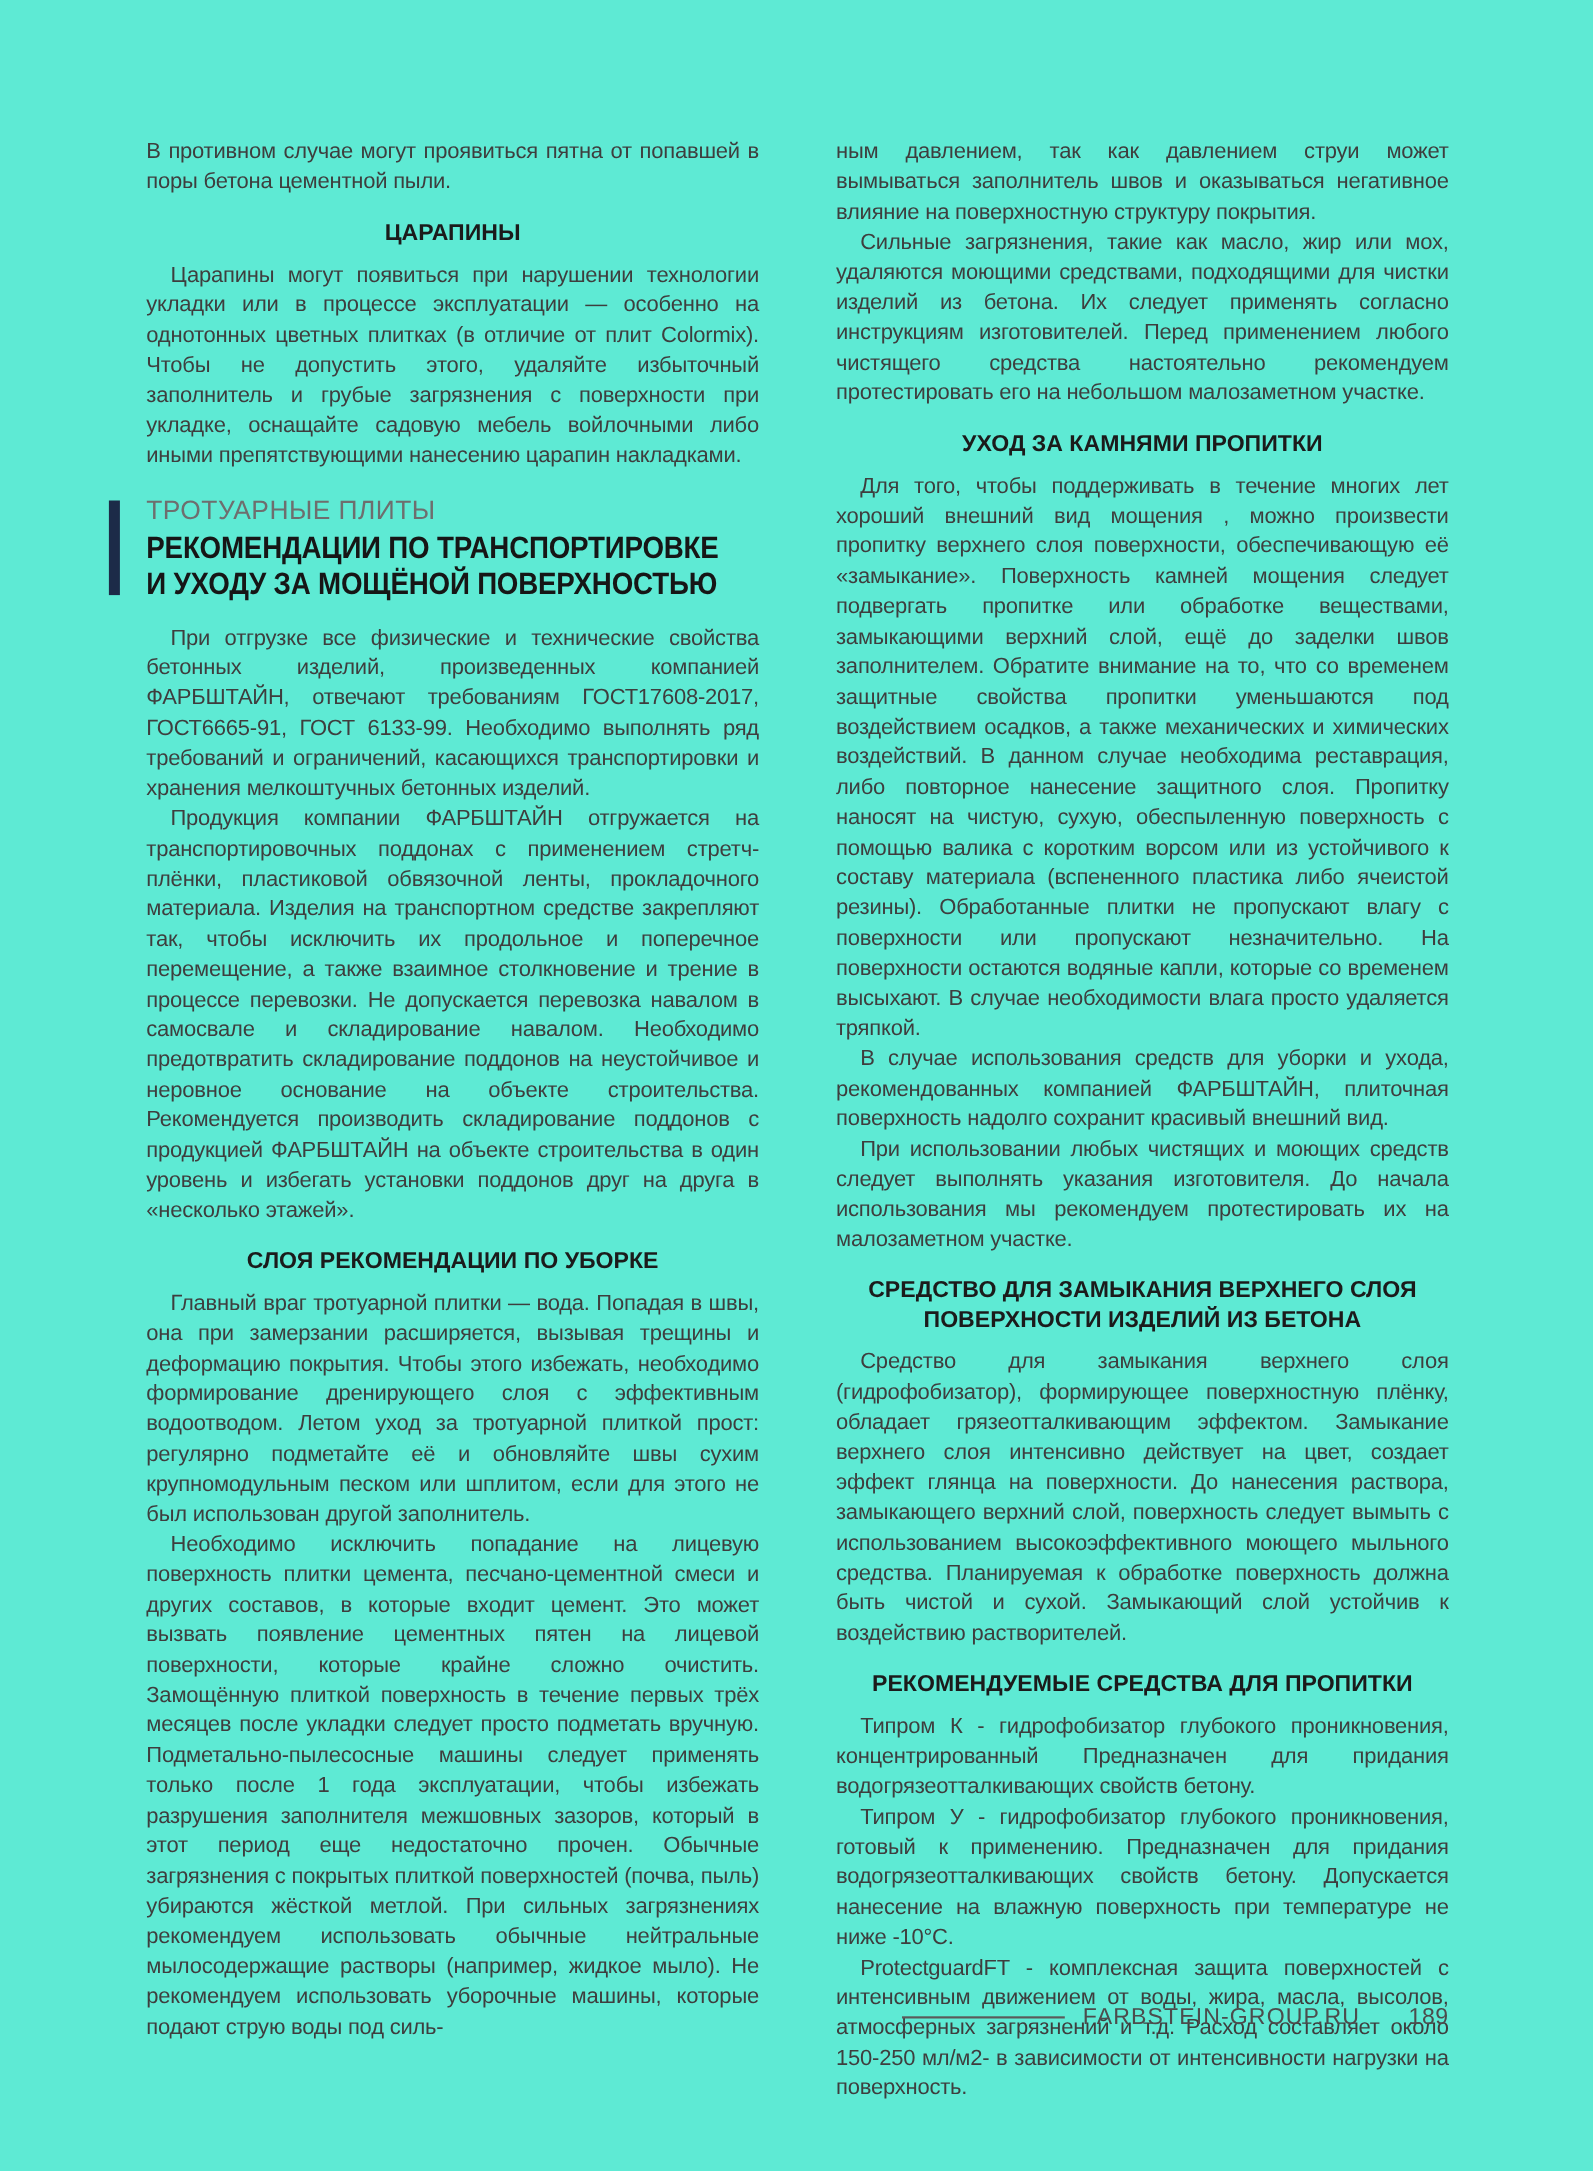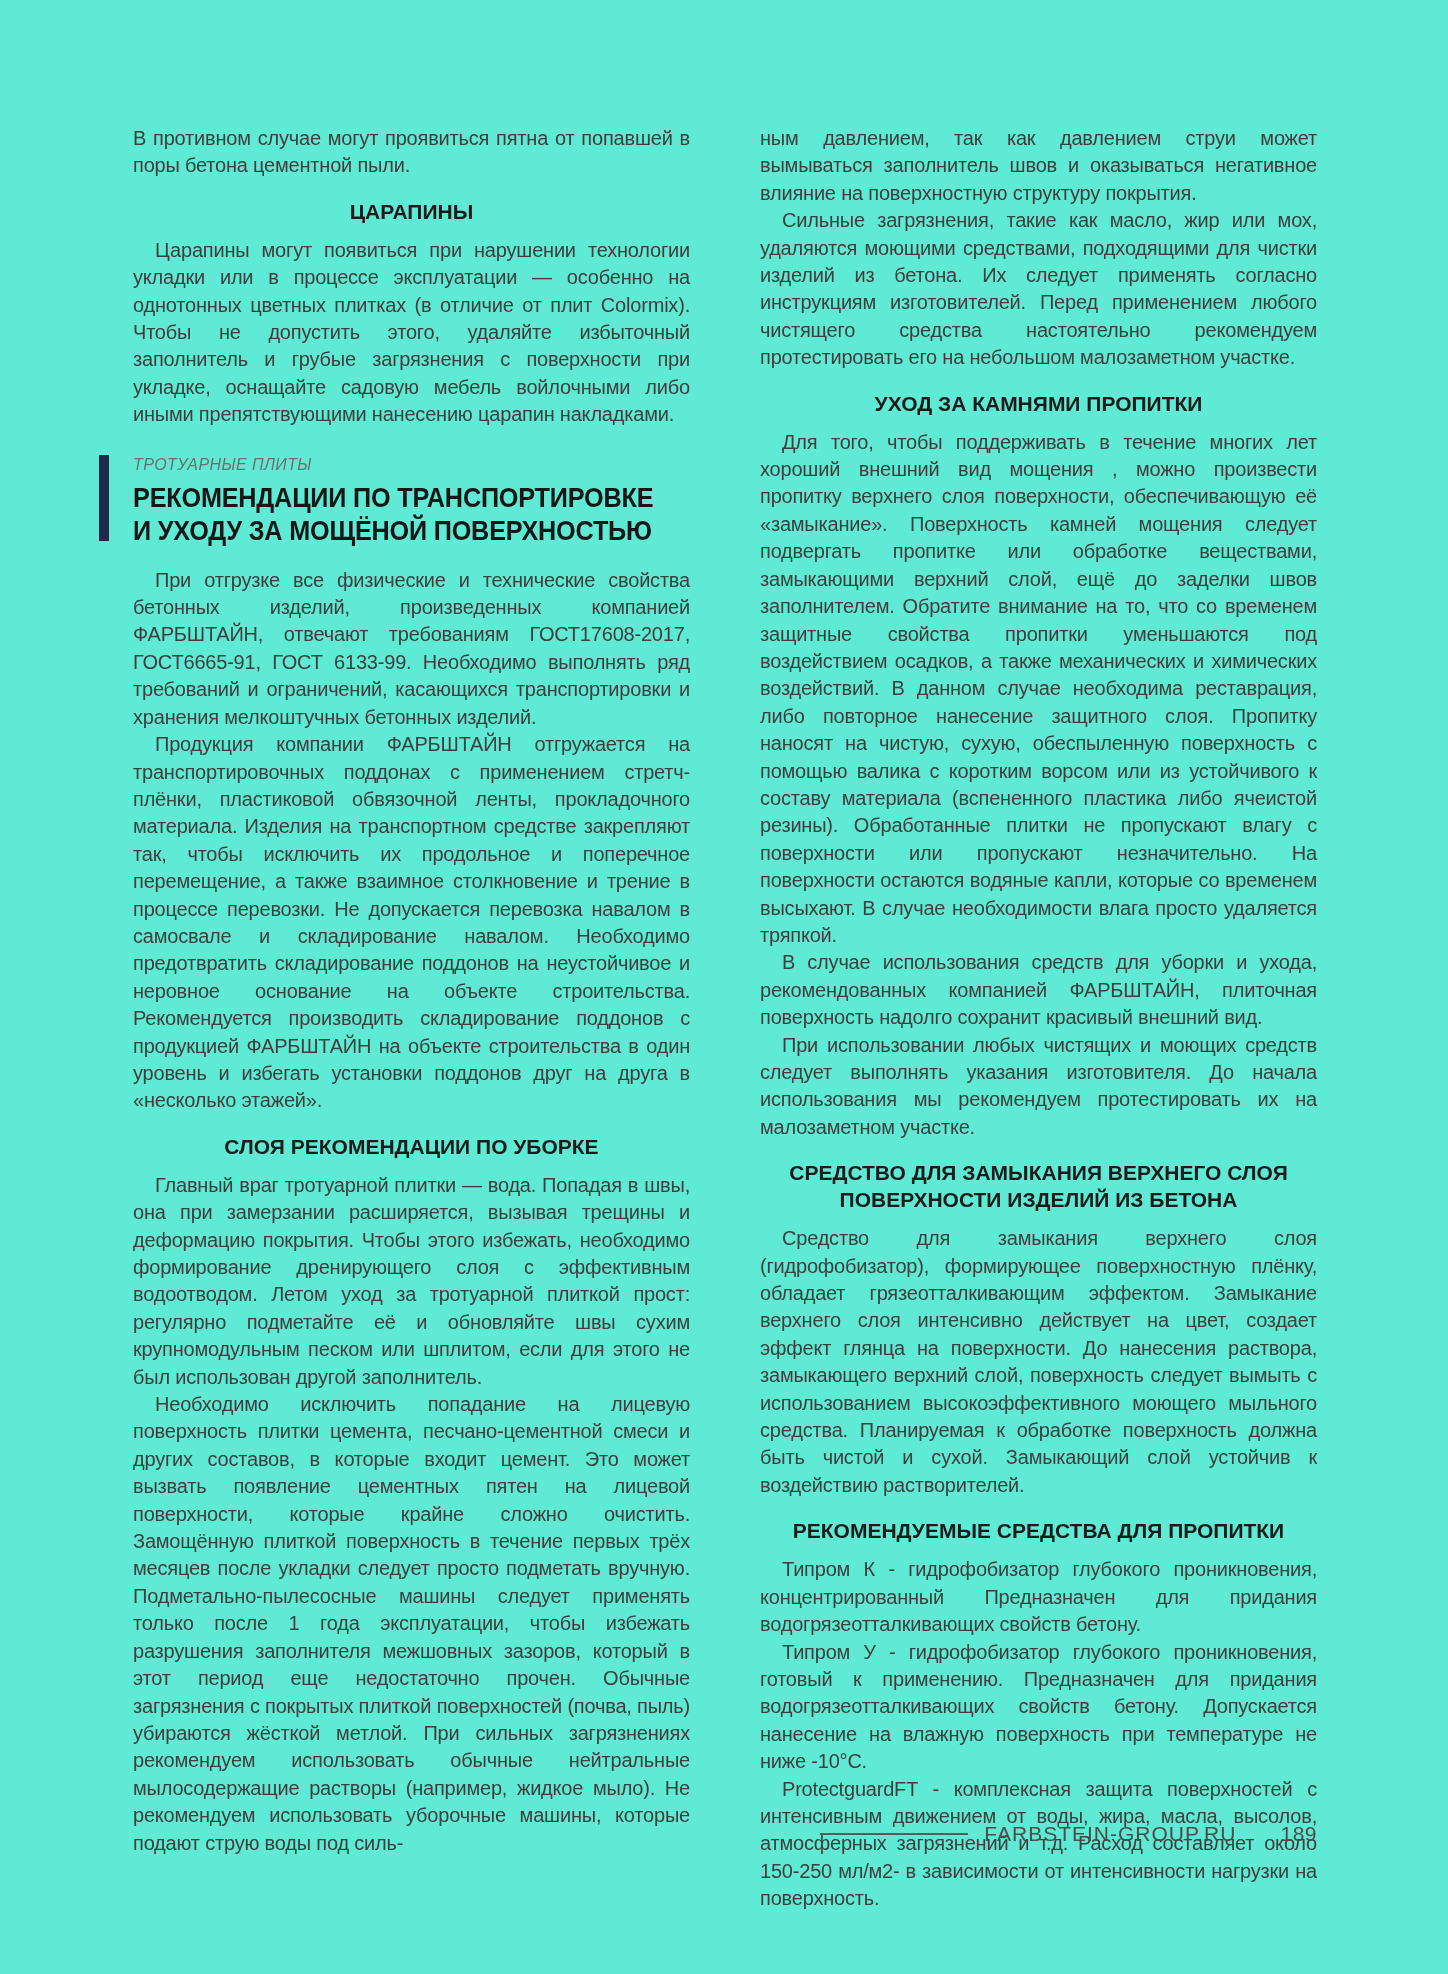--- a/index.html
+++ b/index.html
@@ -44,26 +44,25 @@
     text-align: left;
   }
   .accent-bar {
     position: absolute;
     left: -34px;
     top: 2px;
     width: 10px;
     height: 86px;
   }
   .kicker {
-    font-size: 16px;
+    font-size: 24px;
     line-height: 24px;
     color: #6e6e6e;
     letter-spacing: 0.4px;
     margin-bottom: 4px;
-    font-style: italic;
   }
   .doc-title-line {
     font-size: 28px;
     line-height: 33px;
     font-weight: bold;
     color: #161616;
     letter-spacing: -0.2px;
     white-space: nowrap;
     transform: scaleX(0.9);
     transform-origin: left center;

